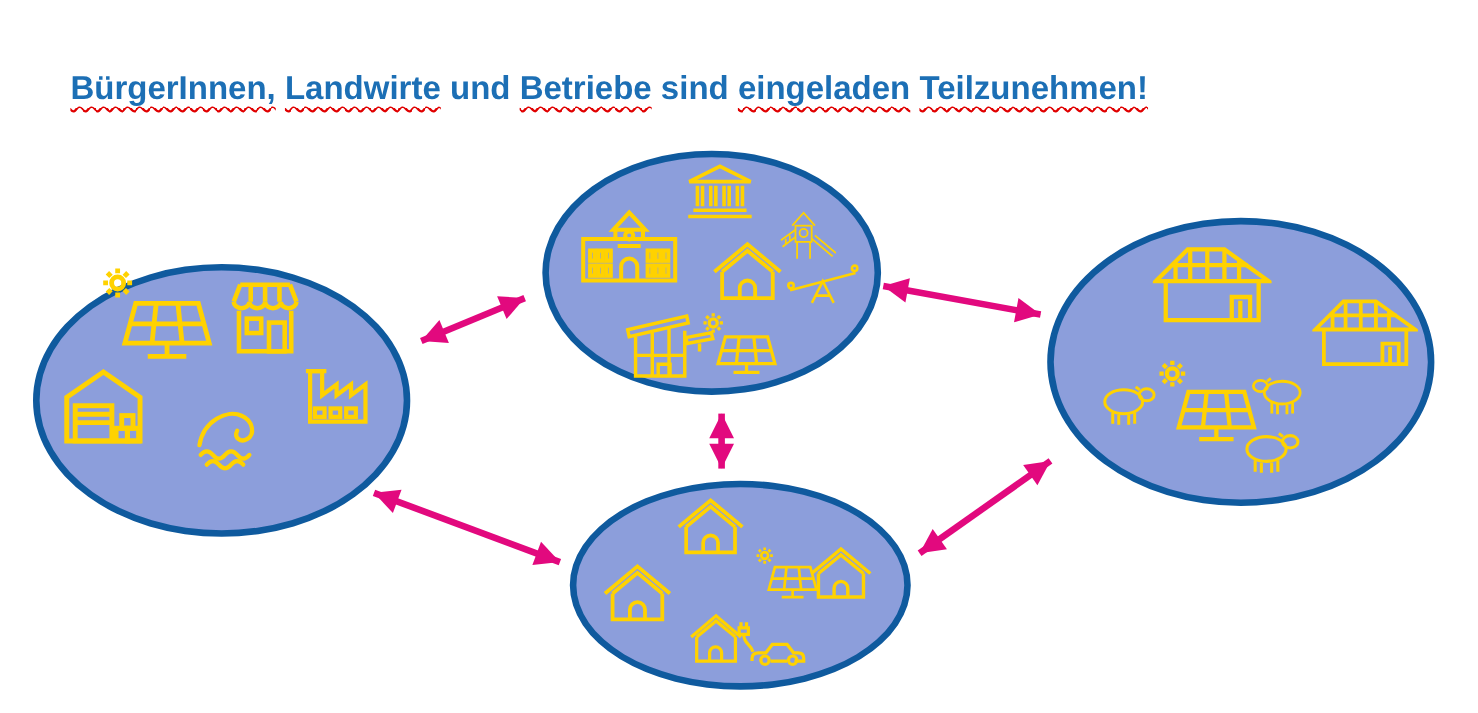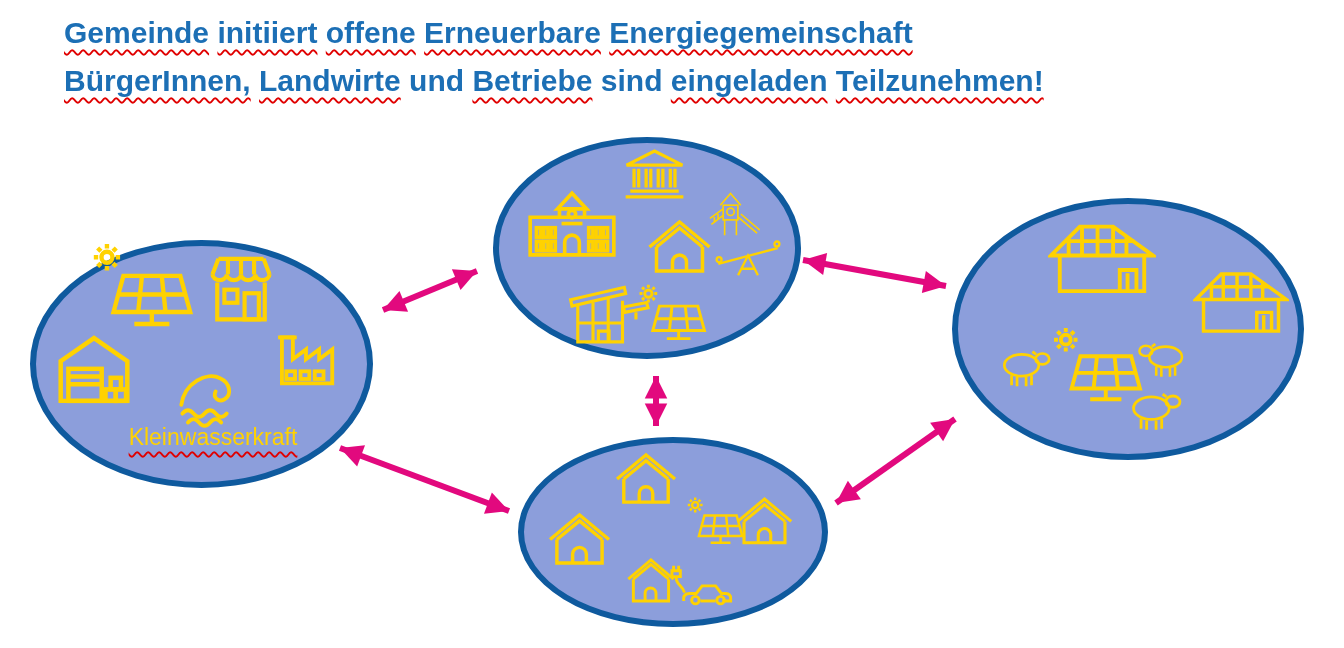--- a/index.html
+++ b/index.html
@@ -167,21 +167,20 @@
           <path d="M59,27 C59,38 66,36 69,46"></path>
           <path d="M68,56 v-3 q0,-6 7,-6 h8 l7,-9 h16 l7,9 h5 q6,0 6,6 v3 h-10"></path>
           <path d="M88,56 H106"></path>
           <circle cx="82" cy="55" r="4.5"></circle>
           <circle cx="112" cy="55" r="4.5"></circle>
         </g>
       </symbol>
     </defs>
   </svg>
 
-  <div class="title-line" id="title1"><span class="wavy">Gemeinde</span> <span class="wavy">initiiert</span> <span class="wavy">offene</span> <span class="wavy">Erneuerbare</span> <span class="wavy">Energiegemeinschaft</span></div>
   <div class="title-line" id="title2"><span class="wavy">BürgerInnen,</span> <span class="wavy">Landwirte</span> <span>und</span> <span class="wavy">Betriebe</span> <span>sind</span> <span class="wavy">eingeladen</span> <span class="wavy">Teilzunehmen!</span></div>
 
   <div class="ellipse" style="left:30px;top:240px;width:343px;height:248px;"></div>
   <div class="ellipse" style="left:493px;top:137px;width:308px;height:222px;"></div>
   <div class="ellipse" style="left:952px;top:198px;width:352px;height:262px;"></div>
   <div class="ellipse" style="left:518px;top:437px;width:310px;height:190px;"></div>
 
   <svg class="ic" style="left:86px;top:243px;width:112px;height:92px;">
       <use href="#sym-solar-sun" width="100%" height="100%"></use>
     </svg>
@@ -190,21 +189,20 @@
     </svg>
   <svg class="ic" style="left:53px;top:325px;width:82px;height:80px;">
       <use href="#sym-warehouse" width="100%" height="100%"></use>
     </svg>
   <svg class="ic" style="left:171px;top:366px;width:76px;height:62px;">
       <use href="#sym-wave" width="100%" height="100%"></use>
     </svg>
   <svg class="ic" style="left:271px;top:323px;width:70px;height:66px;">
       <use href="#sym-factory" width="100%" height="100%"></use>
     </svg>
-  <div class="group-label" style="left:118px;top:424px;width:190px;"><span class="wavy">Kleinwasserkraft</span></div>
 
   <svg class="ic" style="left:526px;top:184px;width:92px;height:77px;">
       <use href="#sym-school" width="100%" height="100%"></use>
     </svg>
   <svg class="ic" style="left:621px;top:146px;width:67px;height:55px;">
       <use href="#sym-bank" width="100%" height="100%"></use>
     </svg>
   <svg class="ic" style="left:704px;top:189px;width:56px;height:50px;">
       <use href="#sym-playground" width="100%" height="100%"></use>
     </svg>

